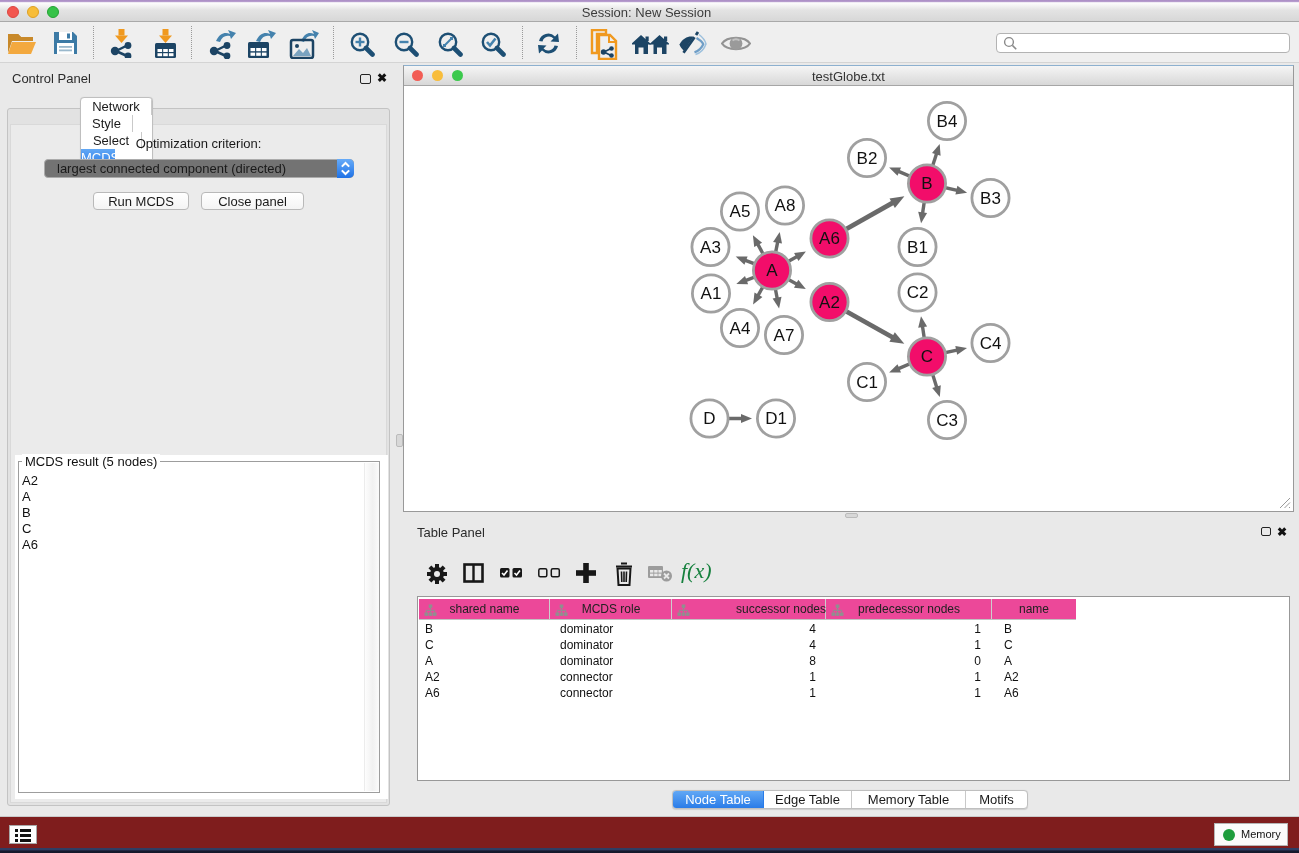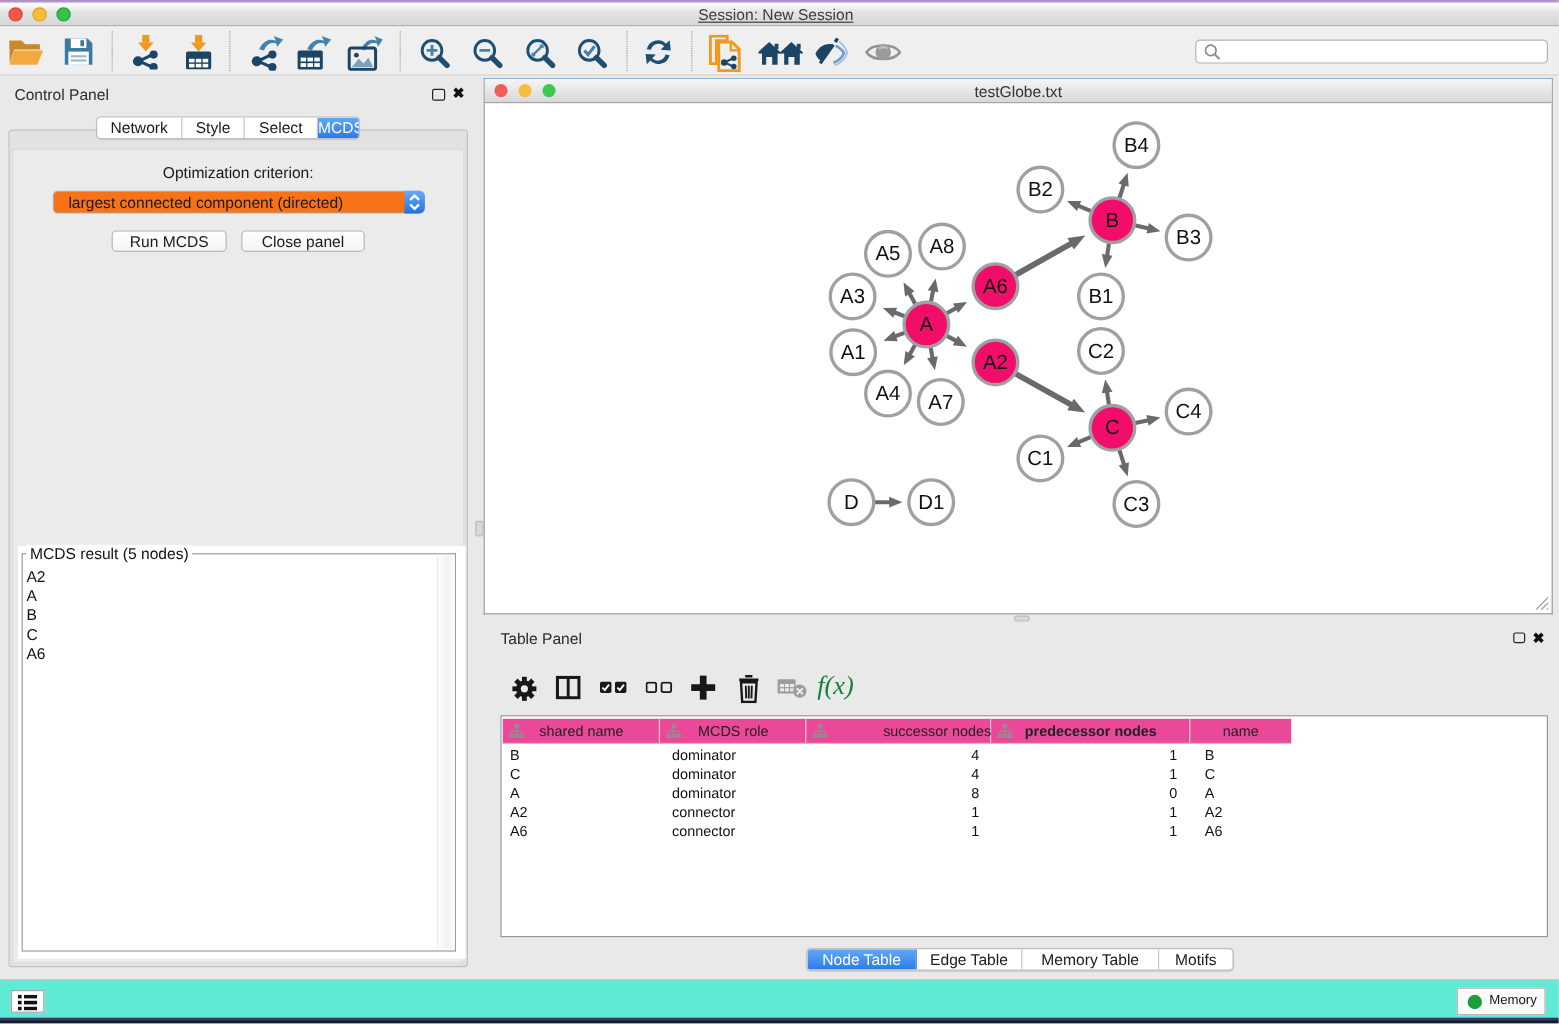--- a/index.html
+++ b/index.html
@@ -13,21 +13,21 @@
 </style>
 </head>
 <body>
 
 <div class="abs" style="left:0;top:0;width:1299px;height:3px;background:linear-gradient(#a98cc4,#b79dce 55%,#fdfdfd 90%);"></div>
 
 <div class="abs" style="left:0;top:3px;width:1299px;height:19px;background:linear-gradient(#fdfdfd,#e3e3e3 40%,#d7d7d7);border-bottom:1px solid #a9a9a9;">
   <div class="abs" style="left:7px;top:3px;width:12px;height:12px;border-radius:50%;background:#f2564f;border:1px solid #dc4641;"></div>
   <div class="abs" style="left:27px;top:3px;width:12px;height:12px;border-radius:50%;background:#f7bd39;border:1px solid #dfa023;"></div>
   <div class="abs" style="left:47px;top:3px;width:12px;height:12px;border-radius:50%;background:#36c248;border:1px solid #24a233;"></div>
-  <div class="abs" style="left:0;top:2px;width:1293px;text-align:center;font-size:13px;color:#3c3c3c;text-decoration:underline;">Session: New Session</div>
+  <div class="abs" style="left:0;top:2px;width:1293px;text-align:center;font-size:13px;color:#3c3c3c;">Session: New Session</div>
 </div>
 
 <div class="abs" id="toolbar" style="left:0;top:22px;width:1299px;height:41px;background:#efefef;border-bottom:1px solid #d4d4d4;">
     <div class="abs" style="left:93px;top:4px;height:33px;border-left:1px dotted #9a9a9a;"></div>
     <div class="abs" style="left:191px;top:4px;height:33px;border-left:1px dotted #9a9a9a;"></div>
     <div class="abs" style="left:333px;top:4px;height:33px;border-left:1px dotted #9a9a9a;"></div>
     <div class="abs" style="left:522px;top:4px;height:33px;border-left:1px dotted #9a9a9a;"></div>
     <div class="abs" style="left:576px;top:4px;height:33px;border-left:1px dotted #9a9a9a;"></div>
     <svg class="abs" style="left:7px;top:9px;" width="30" height="25" viewBox="0 0 30 25">
       <path d="M1 3 L11 3 L14 6 L26 6 L26 10 L1 10 Z" fill="#b06f15"></path>
@@ -163,29 +163,29 @@
   </div>
 
 <div class="abs" style="left:12px;top:71px;font-size:13px;color:#2b2b2b;">Control Panel</div>
 <div class="abs" style="left:360px;top:74px;width:11px;height:10px;border:1.5px solid #222;border-radius:2px;"></div>
 <div class="abs" style="left:377px;top:71px;font-size:12px;font-weight:bold;color:#111;">✖</div>
 
 <div class="abs" style="left:7px;top:108px;width:383px;height:698px;background:#e2e2e2;border:1px solid #c3c3c3;border-radius:3px;"></div>
 
 <div class="abs" style="left:10px;top:124px;width:377px;height:679px;background:#ebebeb;border:1px solid #d9d9d9;"></div>
 
-<div class="seg abs" style="left:80px;top:97px;">
+<div class="seg abs" style="left:80px;top:97px;flex-direction:column;">
   <div style="width:71px;">Network</div>
     <div style="width:52px;">Style</div>
     <div style="width:61px;">Select</div>
     <div class="on" style="width:34px;">MCDS</div>
 </div>
 <div class="abs" style="left:10px;top:136px;width:377px;text-align:center;font-size:13px;color:#1a1a1a;">Optimization criterion:</div>
 
-<div class="abs" style="left:44px;top:159px;width:310px;height:19px;background:#f97316;border:1px solid #ababab;border-radius:4px;">
+<div class="abs" style="left:44px;top:159px;width:310px;height:19px;background:#737373;border:1px solid #ababab;border-radius:4px;">
   <div class="abs" style="left:12px;top:1px;font-size:13px;color:#1a1a1a;">largest connected component (directed)</div>
   <div class="abs" style="right:-1px;top:-1px;width:17px;height:19px;border-radius:0 5px 5px 0;background:linear-gradient(#67abf8,#1f72e6);">
     <svg width="17" height="19">
         <path d="M4.8 7.6 L8.5 4 L12.2 7.6" stroke="#fff" stroke-width="2" fill="none"></path>
         <path d="M4.8 11.4 L8.5 15 L12.2 11.4" stroke="#fff" stroke-width="2" fill="none"></path>
       </svg>
   </div>
 </div>
 <div class="abs" style="left:93px;top:192px;width:96px;height:18px;background:linear-gradient(#fff,#f4f4f4);border:1px solid #b9b9b9;border-radius:4px;text-align:center;font-size:13px;line-height:17px;color:#1a1a1a;">Run MCDS</div>
 <div class="abs" style="left:201px;top:192px;width:103px;height:18px;background:linear-gradient(#fff,#f4f4f4);border:1px solid #b9b9b9;border-radius:4px;text-align:center;font-size:13px;line-height:17px;color:#1a1a1a;">Close panel</div>
@@ -396,21 +396,21 @@
     <div class="abs" style="left:407px;top:0;width:166px;height:20px;border-right:1px solid #cdcdcd;"></div>
     <div class="abs" style="left:412px;top:4px;width:13px;height:13px;"><svg width="13" height="13" viewBox="0 0 13 13">
         <g fill="#8f8f8f">
           <rect x="4.7" y="0.5" width="3.6" height="3.4"></rect>
           <rect x="0.5" y="8.5" width="3.6" height="3.4"></rect>
           <rect x="4.7" y="8.5" width="3.6" height="3.4"></rect>
           <rect x="8.9" y="8.5" width="3.6" height="3.4"></rect>
         </g>
         <path d="M6.5 4 L6.5 8.5 M2.3 8.5 L2.3 6.3 L10.7 6.3 L10.7 8.5" stroke="#8f8f8f" stroke-width="1" fill="none"></path>
       </svg></div>
-    <div class="abs" style="left:407px;top:3px;width:166px;text-align:center;font-size:12px;color:#222;font-weight:bold;">predecessor nodes</div>
+    <div class="abs" style="left:407px;top:3px;width:166px;text-align:center;font-size:12px;color:#222;">predecessor nodes</div>
     <div class="abs" style="left:573px;top:0;width:84px;height:20px;"></div>
     <div class="abs" style="left:573px;top:3px;width:84px;text-align:center;font-size:12px;color:#222;">name</div>
   </div>
 <div class="abs" id="tbody" style="left:419px;top:620px;width:869px;height:80px;">
     <div class="abs" style="left:6px;top:2px;font-size:12px;color:#111;">B</div>
     <div class="abs" style="left:141px;top:2px;font-size:12px;color:#111;">dominator</div>
     <div class="abs" style="left:253px;top:2px;width:144px;text-align:right;font-size:12px;color:#111;">4</div>
     <div class="abs" style="left:407px;top:2px;width:155px;text-align:right;font-size:12px;color:#111;">1</div>
     <div class="abs" style="left:585px;top:2px;font-size:12px;color:#111;">B</div>
     <div class="abs" style="left:6px;top:18px;font-size:12px;color:#111;">C</div>
@@ -435,21 +435,21 @@
     <div class="abs" style="left:585px;top:66px;font-size:12px;color:#111;">A6</div>
   </div>
 
 <div class="seg abs" style="left:672px;top:790px;">
   <div class="on" style="width:91px;">Node Table</div>
     <div style="width:88px;">Edge Table</div>
     <div style="width:114px;">Memory Table</div>
     <div style="width:61px;">Motifs</div>
 </div>
 
-<div class="abs" style="left:0;top:816px;width:1299px;height:32px;background:#5eead4;border-top:1px solid #c9c9c9;">
+<div class="abs" style="left:0;top:816px;width:1299px;height:32px;background:#7f1d1d;border-top:1px solid #c9c9c9;">
   <div class="abs" style="left:9px;top:8px;width:28px;height:19px;background:#fdfdfd;border:1px solid #a8a8a8;text-align:center;">
     <svg width="16" height="13" style="margin-top:3px;">
         <g fill="#111">
           <rect x="0" y="0" width="3" height="3"></rect>
           <rect x="5" y="0" width="11" height="3"></rect>
           <rect x="0" y="5" width="3" height="3"></rect>
           <rect x="5" y="5" width="11" height="3"></rect>
           <rect x="0" y="10" width="3" height="3"></rect>
           <rect x="5" y="10" width="11" height="3"></rect>
         </g>

